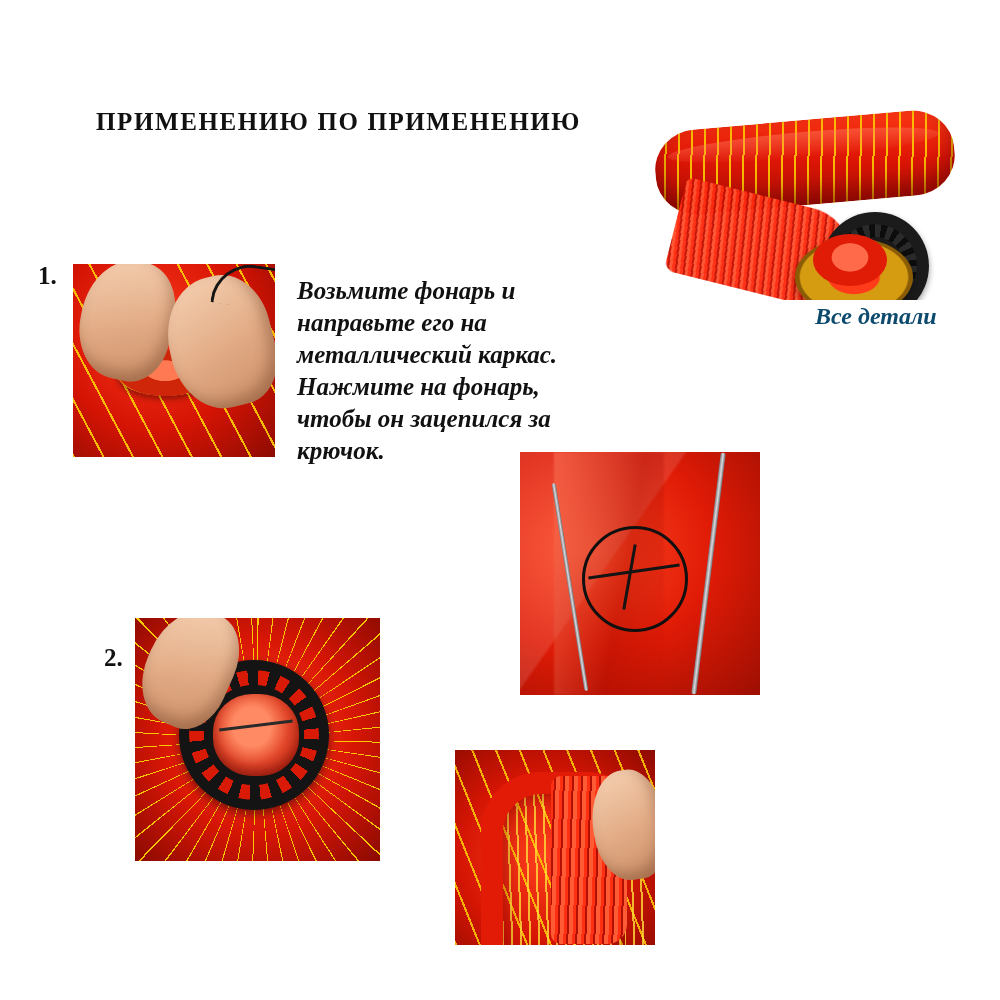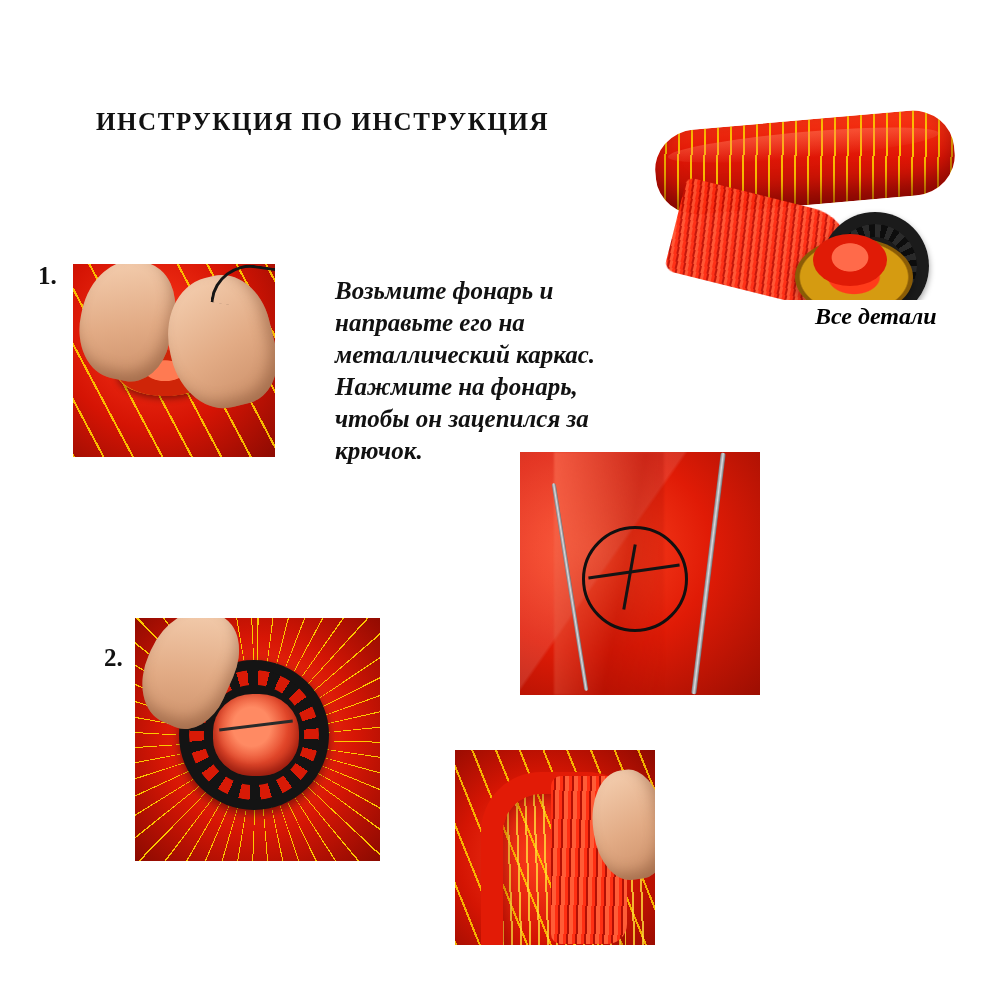--- a/index.html
+++ b/index.html
@@ -61,21 +61,21 @@
     color: #111111;
     white-space: pre-line;
   }
 
   .caption {
     position: absolute;
     font-family: "Liberation Serif", serif;
     font-style: italic;
     font-weight: bold;
     font-size: 24px;
-    color: #000000;
+    color: #0c4a6e;
     white-space: nowrap;
   }
 
   
   #photo-parts { left: 645px; top: 110px; width: 320px; height: 190px; }
   .bundle {
     position: absolute;
     left: 10px; top: 10px;
     width: 300px; height: 85px;
     border-radius: 42px/40px;
@@ -267,42 +267,42 @@
   }
   #hand-fold {
     left: 138px; top: 20px; width: 70px; height: 110px; transform: rotate(-8deg);
   }
 </style>
 </head>
 <body>
 
 <div class="page">
 
-  <div class="title">ИНСТРУКЦИЯ ПО ИНСТРУКЦИЯ</div>
+  <div class="title">ПРИМЕНЕНИЮ ПО ПРИМЕНЕНИЮ</div>
 
   <div class="photo" id="photo-parts">
     <div class="bundle"></div>
     <div class="tassel"></div>
     <div class="ring ring-black"></div>
     <div class="ring ring-gold"></div>
     <div class="ring ring-red-small"></div>
   </div>
   <div class="caption" style="left:815px; top:303px;">Все детали</div>
 
   <div class="step-num" style="left:38px; top:262px;">1.</div>
 
   <div class="photo" id="photo-step1">
     <div class="red-cloth"></div>
     <div class="ring-on-cloth"></div>
     <div class="hand" id="hand-left"></div>
     <div class="hand" id="hand-right"></div>
     <div class="wire"></div>
   </div>
 
-  <div class="para" style="left:297px; top:275px; width:350px;margin-left:38px;">Возьмите фонарь и
+  <div class="para" style="left:297px; top:275px; width:350px;">Возьмите фонарь и
 направьте его на
 металлический каркас.
 Нажмите на фонарь,
 чтобы он зацепился за
 крючок.</div>
 
   <div class="photo" id="photo-hook">
     <div class="hook-bg"></div>
     <div class="fabric-fold"></div>
     <div class="needle" id="needle-1"></div>

